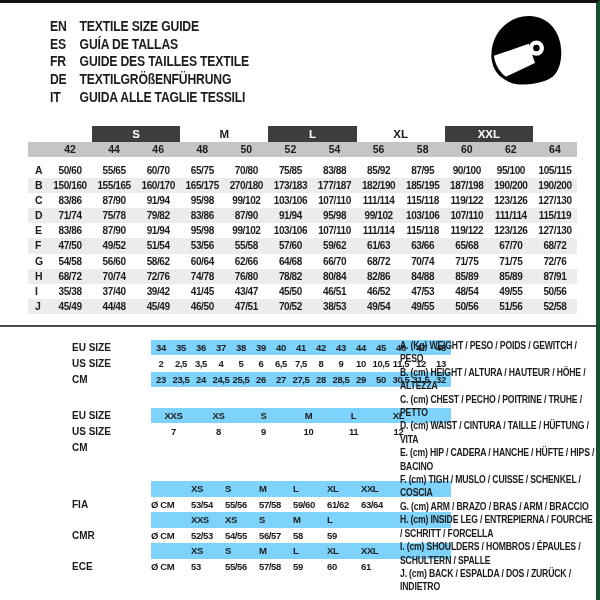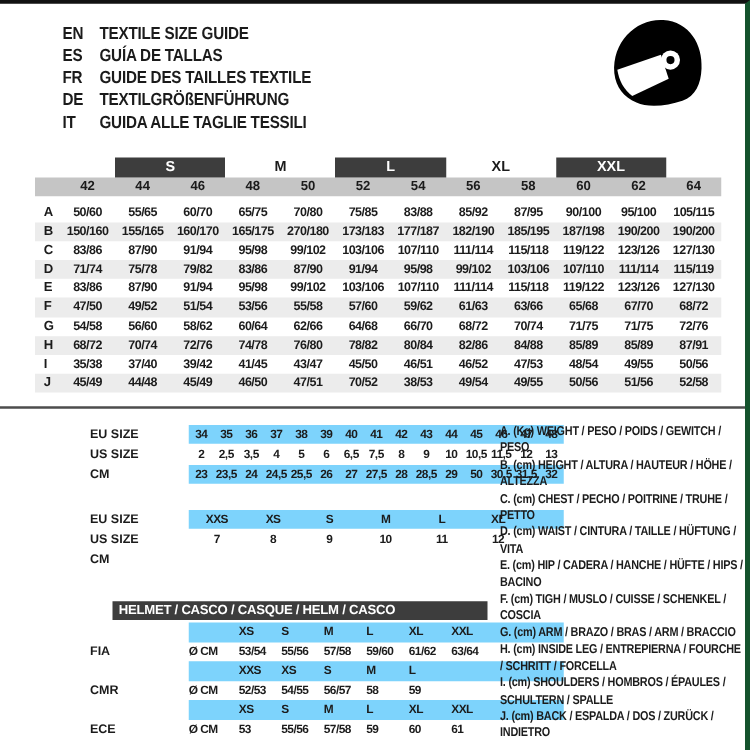--- a/index.html
+++ b/index.html
@@ -358,21 +358,20 @@
             <div class="band-cell">12</div>
           </div>
         </div>
         <div class="sub-row">
           <div class="sub-label">CM</div>
         </div>
       </div>
   </div>
 
   <div class="sub-table helmet-std-table">
-    <div class="sub-header">HELMET / CASCO / CASQUE / HELM / CASCO</div>
     <div id="helmetRows">
         <div class="sub-row">
           <div class="sub-label"></div>
           <div class="band helm-band gray">
             <div class="band-cell"></div>
             <div class="band-cell">XS</div>
             <div class="band-cell">S</div>
             <div class="band-cell">M</div>
             <div class="band-cell">L</div>
             <div class="band-cell">XL</div>

